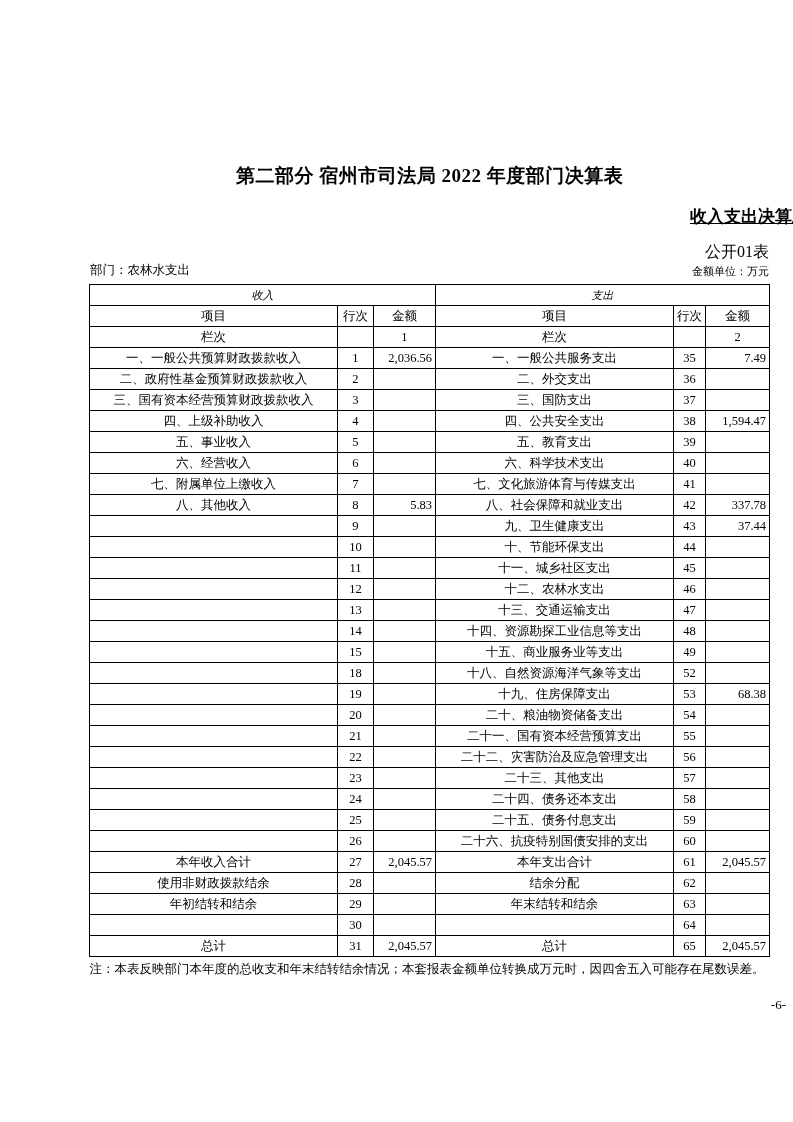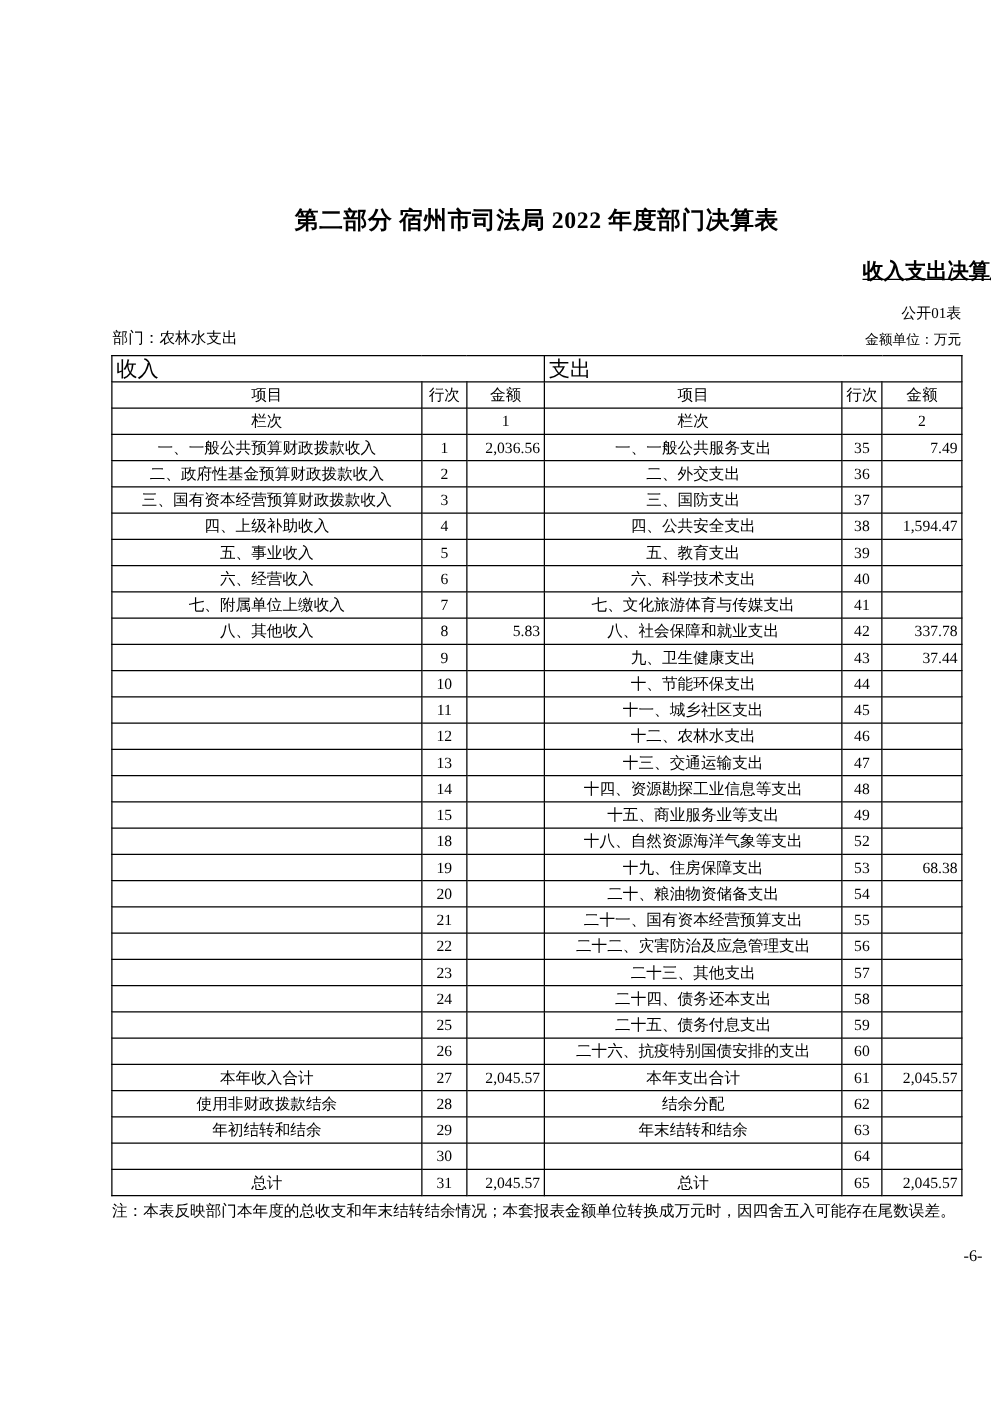--- a/index.html
+++ b/index.html
@@ -39,21 +39,21 @@
   }
   .meta-row {
     position: relative;
     height: 18px;
     margin-top: 14px;
   }
   .meta-right {
     position: absolute;
     right: 57px;
     top: 0;
-    font-size: 12px;
+    font-size: 16px;
     font-family: Liberation Serif, serif;
   }
   .meta-row2 {
     position: relative;
     height: 18px;
     margin-top: 2px;
   }
   .meta-left {
     position: absolute;
     left: 57px;
@@ -79,22 +79,24 @@
     height: 20px;
     line-height: 19px;
     vertical-align: middle;
     font-weight: normal;
   }
   .c-center { text-align: center; }
   .c-left { text-align: center; }
   .c-right { text-align: right; padding-right: 5px; }
   .bold { font-weight: bold; }
   .hdr-group {
-    font-size: 17px;
+    text-align: center;
+    font-size: 11px;
     height: 22px;
+    font-style: italic;
   }
   .hdr-item {
     text-align: center;
     height: 30px;
   }
   .row-label-in { padding-left: 4px; }
   .row-label-out { padding-left: 8px; }
   .note {
     width: 680px;
     margin: 4px auto 0 auto;

